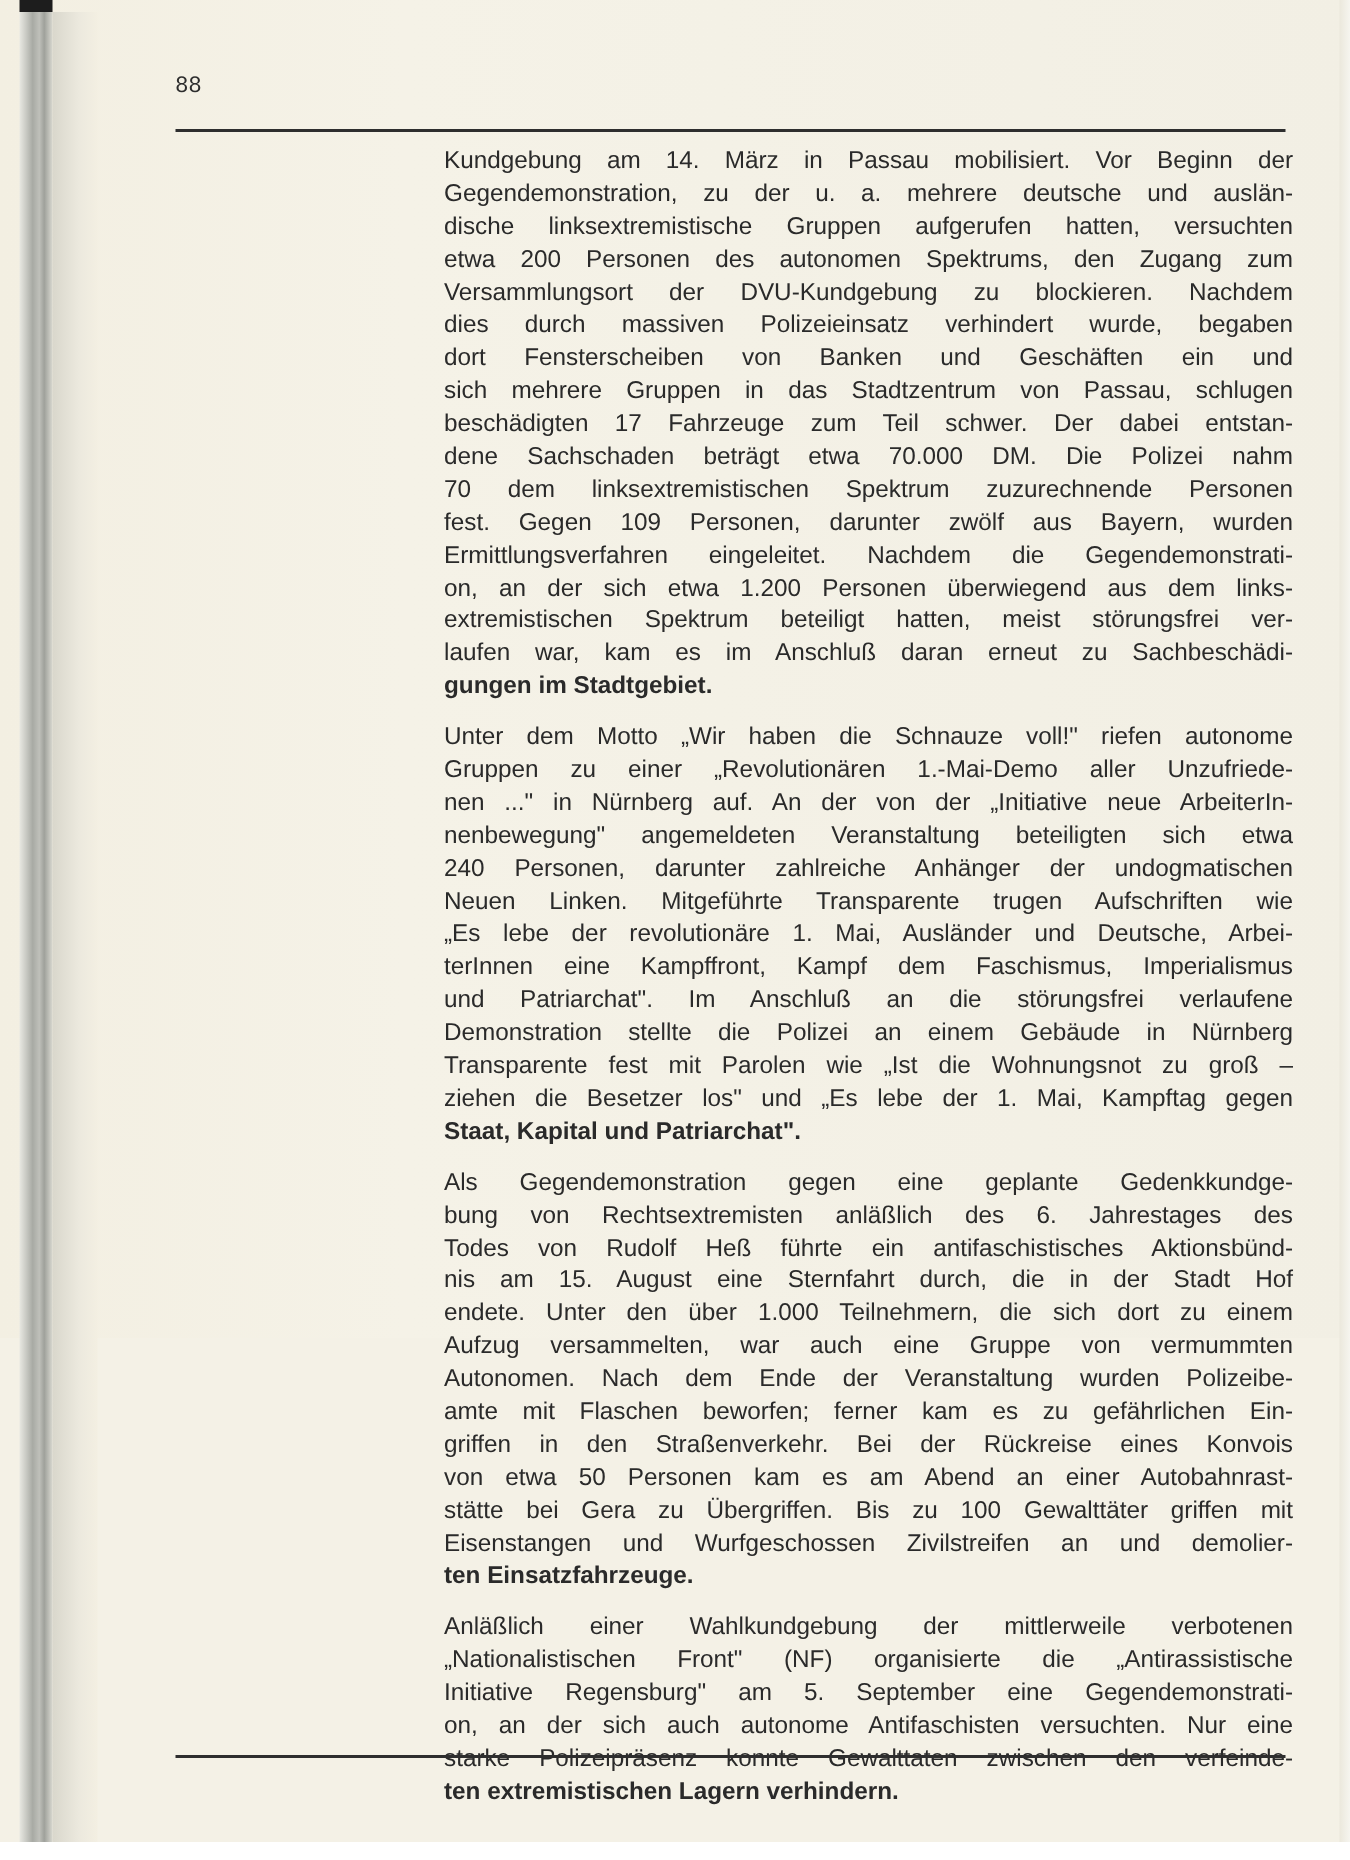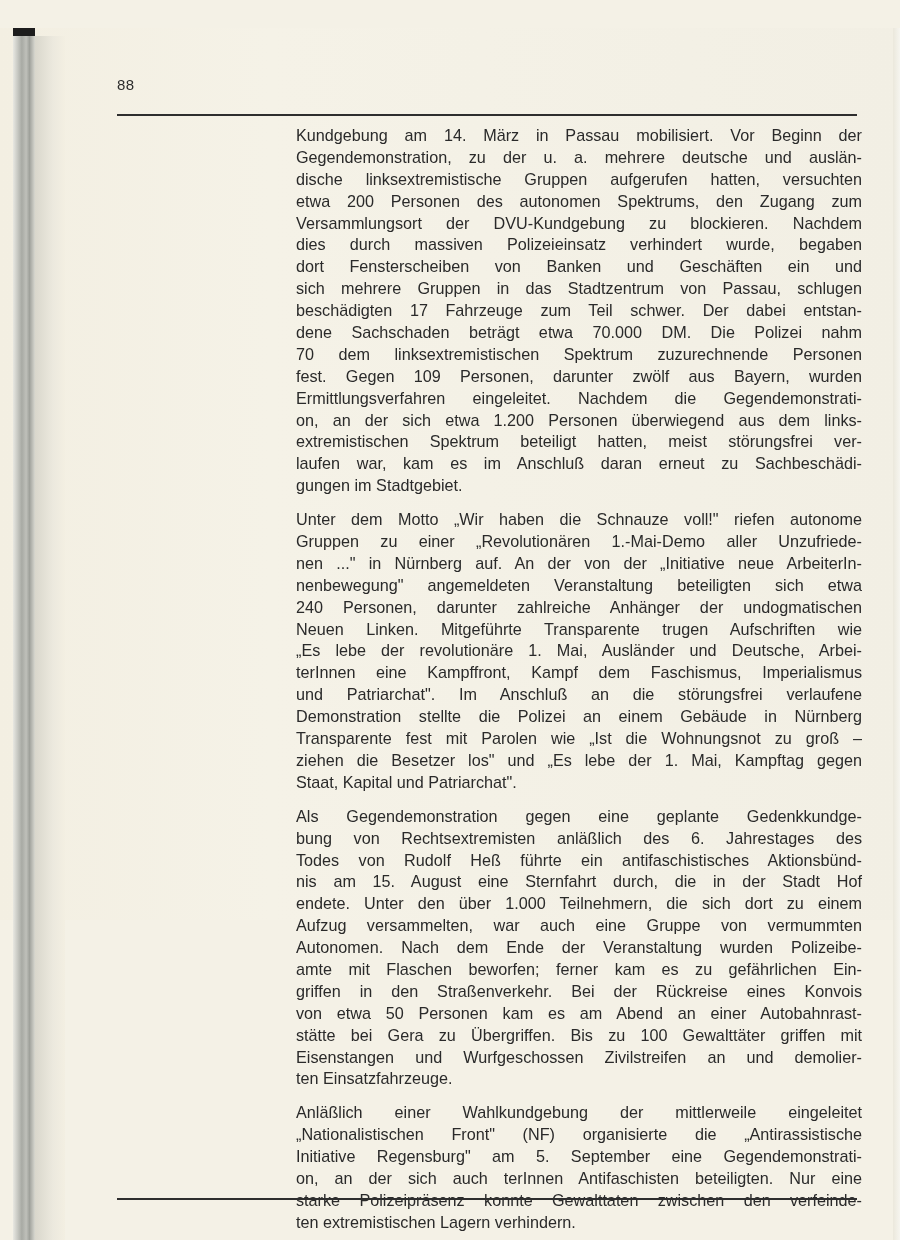--- a/index.html
+++ b/index.html
@@ -5,21 +5,20 @@
   html, body { margin: 0; padding: 0; }
   body {
     width: 900px; height: 1240px; overflow: hidden;
     background: #f4f1e6;
     position: relative;
     font-family: "Liberation Sans", sans-serif;
   }
   .page {
     position: absolute; left: 0; top: 0; width: 900px; height: 892px;
     background: linear-gradient(90deg, #f3efe2 0%, #f5f2e7 30%, #f2efe4 100%);
-    margin-top: 28px;
   }
   .binding-dark {
     position: absolute; left: 13px; top: 0; width: 22px; height: 8px;
     background: #1d1d1d;
   }
   .binding {
     position: absolute; left: 13px; top: 8px; width: 22px; height: 1220px;
     background: linear-gradient(90deg, #e8e8e2 0%, #c9cac4 20%, #a8aaa4 40%, #bfc0ba 60%, #9fa19b 75%, #d8d8d0 100%);
   }
   .binding-edge {
@@ -45,21 +44,21 @@
   .rule-bottom { left: 117px; top: 1170px; width: 740px; }
   .body-text {
     position: absolute; left: 296px; top: 97px; width: 566px;
     color: #2a2a2a; font-size: 16.2px;
   }
   .para { margin: 0 0 12px 0; }
   .line {
     display: block; height: 21.9px; line-height: 21.9px;
     text-align: justify; text-align-last: justify; white-space: nowrap;
   }
-  .line.last { text-align-last: left; }
+  .line.last { text-align-last: left; font-weight: bold; }
 </style>
 </head>
 <body>
 
 <div class="page">
   <div class="binding-dark"></div>
   <div class="binding"></div>
   <div class="binding-edge"></div>
   <div class="right-edge"></div>
 
@@ -113,24 +112,24 @@
       <span class="line">Autonomen. Nach dem Ende der Veranstaltung wurden Polizeibe-</span>
       <span class="line">amte mit Flaschen beworfen; ferner kam es zu gefährlichen Ein-</span>
       <span class="line">griffen in den Straßenverkehr. Bei der Rückreise eines Konvois</span>
       <span class="line">von etwa 50 Personen kam es am Abend an einer Autobahnrast-</span>
       <span class="line">stätte bei Gera zu Übergriffen. Bis zu 100 Gewalttäter griffen mit</span>
       <span class="line">Eisenstangen und Wurfgeschossen Zivilstreifen an und demolier-</span>
       <span class="line last">ten Einsatzfahrzeuge.</span>
     </div>
 
     <div class="para">
-      <span class="line">Anläßlich einer Wahlkundgebung der mittlerweile eingeleitet</span>
+      <span class="line">Anläßlich einer Wahlkundgebung der mittlerweile verbotenen</span>
       <span class="line">„Nationalistischen Front" (NF) organisierte die „Antirassistische</span>
       <span class="line">Initiative Regensburg" am 5. September eine Gegendemonstrati-</span>
-      <span class="line">on, an der sich auch terInnen Antifaschisten beteiligten. Nur eine</span>
+      <span class="line">on, an der sich auch autonome Antifaschisten versuchten. Nur eine</span>
       <span class="line">starke Polizeipräsenz konnte Gewalttaten zwischen den verfeinde-</span>
       <span class="line last">ten extremistischen Lagern verhindern.</span>
     </div>
   </div>
 
   <div class="rule rule-bottom"></div>
   <div class="bottom-strip"></div>
 </div>
 
 </body></html>

